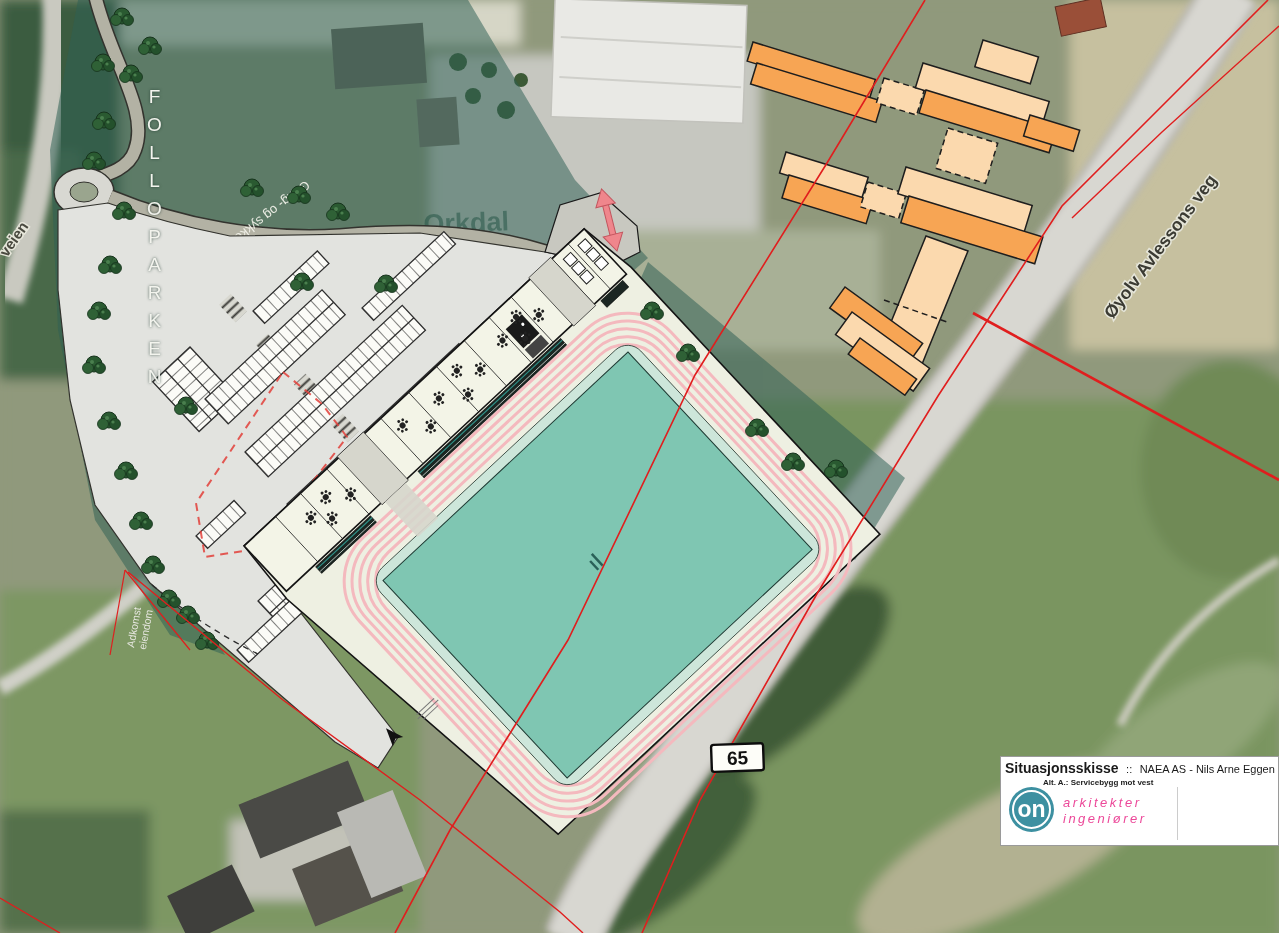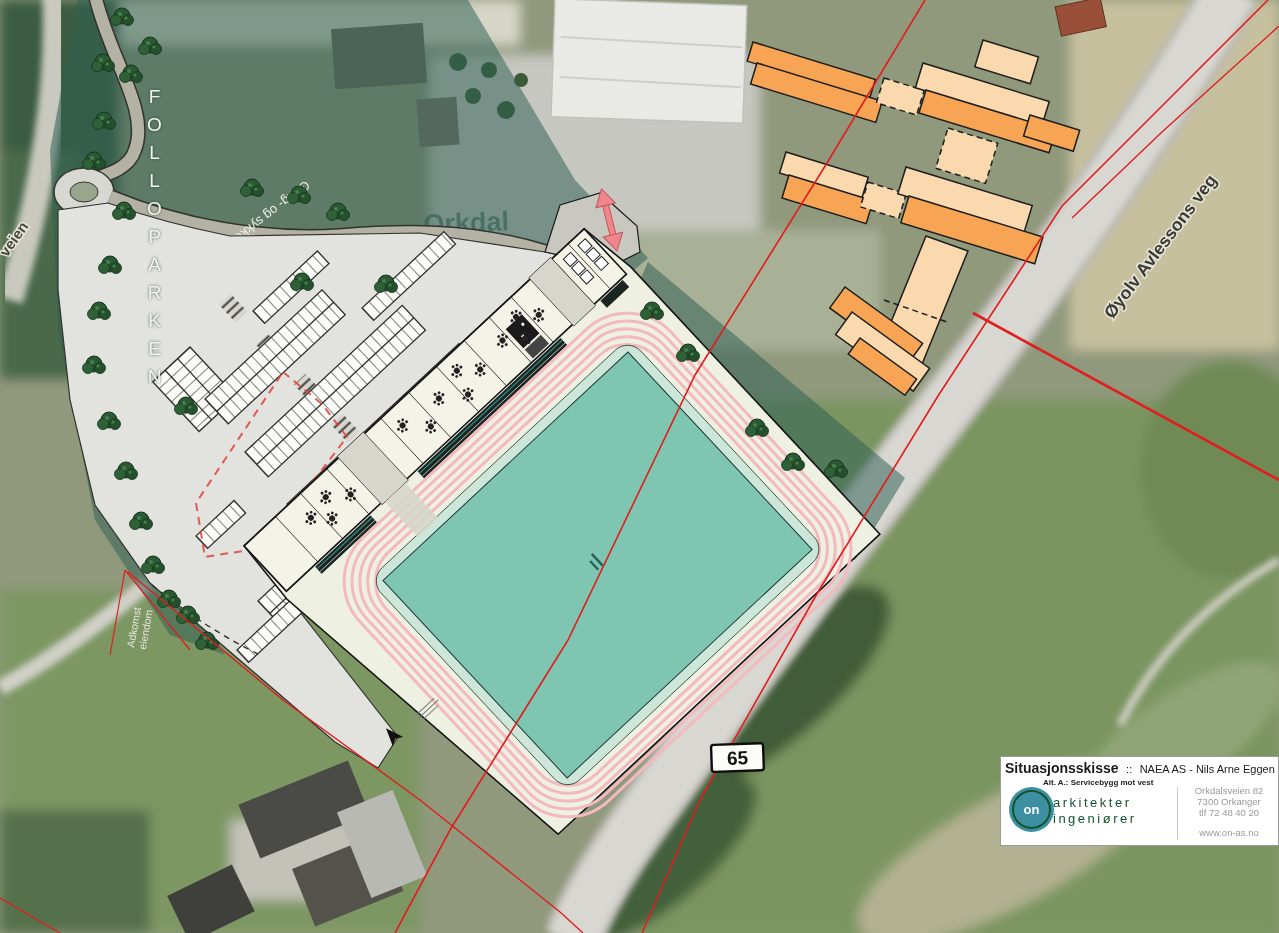--- a/index.html
+++ b/index.html
@@ -9,23 +9,23 @@
     letter-spacing:7px;font-size:19px;font-weight:500;color:#f3f4ee;text-shadow:0 0 3px rgba(30,55,45,.8);}
   .tblock{position:absolute;left:1000px;top:756px;width:279px;height:90px;background:#fff;
     border:1px solid #9a9a9a;box-sizing:border-box;overflow:hidden;}
   .tb-line1{white-space:nowrap;padding:2px 0 0 4px;color:#1a1a1a;}
   .tb-title{font-size:14px;font-weight:700;}
   .tb-rest{font-size:11px;}
   .tb-sep{font-size:11px;margin:0 3px;}
   .tb-alt{font-size:8px;font-weight:700;color:#222;margin-left:42px;margin-top:1px;}
   .logo-disc{position:absolute;left:8px;top:30px;width:45px;height:45px;border-radius:50%;
     background:#3d90a1;display:flex;align-items:center;justify-content:center;}
-  .logo-inner{width:35px;height:35px;border-radius:50%;border:2px solid #14532d;display:flex;
-    align-items:center;justify-content:center;color:#fff;font-weight:700;font-size:13px;letter-spacing:0;}
-  .firm{position:absolute;left:52px;top:38px;color:#14532d;font-size:13px;letter-spacing:2.5px;line-height:1.2;}
+  .logo-inner{width:35px;height:35px;border-radius:50%;border:2px solid #ffffff;display:flex;
+    align-items:center;justify-content:center;color:#fff;font-weight:700;font-size:23px;letter-spacing:0;}
+  .firm{position:absolute;left:62px;top:38px;color:#ec4899;font-size:13px;letter-spacing:2.5px;line-height:1.2;font-style:italic;}
   .tb-div{position:absolute;left:176px;top:30px;height:53px;border-left:1px solid #ccc;}
   .addr{position:absolute;left:181px;top:29px;width:94px;text-align:center;color:#9a9a9a;
     font-size:9.5px;line-height:1.15;}
   .addr .web{margin-top:9px;}
 </style>
 </head>
 <body>
 
 <div class="stage">
 <svg width="1279" height="933" viewBox="0 0 1279 933">
@@ -378,20 +378,14 @@
   </div>
   <div class="tb-alt">Alt. A.: Servicebygg mot vest</div>
   <div class="logo-disc">
     <div class="logo-inner">on</div>
   </div>
   <div class="firm">
     <div>arkitekter</div>
     <div>ingeniører</div>
   </div>
   <div class="tb-div"></div>
-  <div class="addr">
-    <div>Orkdalsveien 82</div>
-    <div>7300 Orkanger</div>
-    <div>tlf 72 48 40 20</div>
-    <div class="web">www.on-as.no</div>
-  </div>
 </div>
 </div>
 
 </body></html>

